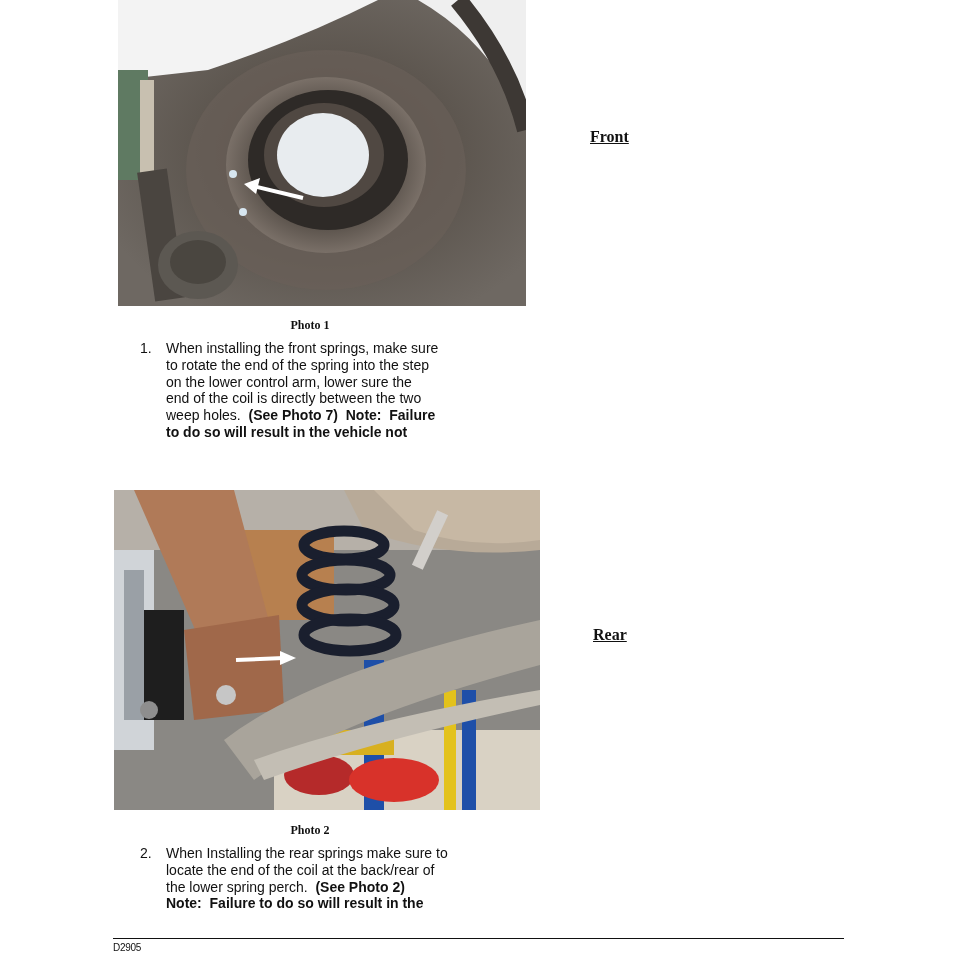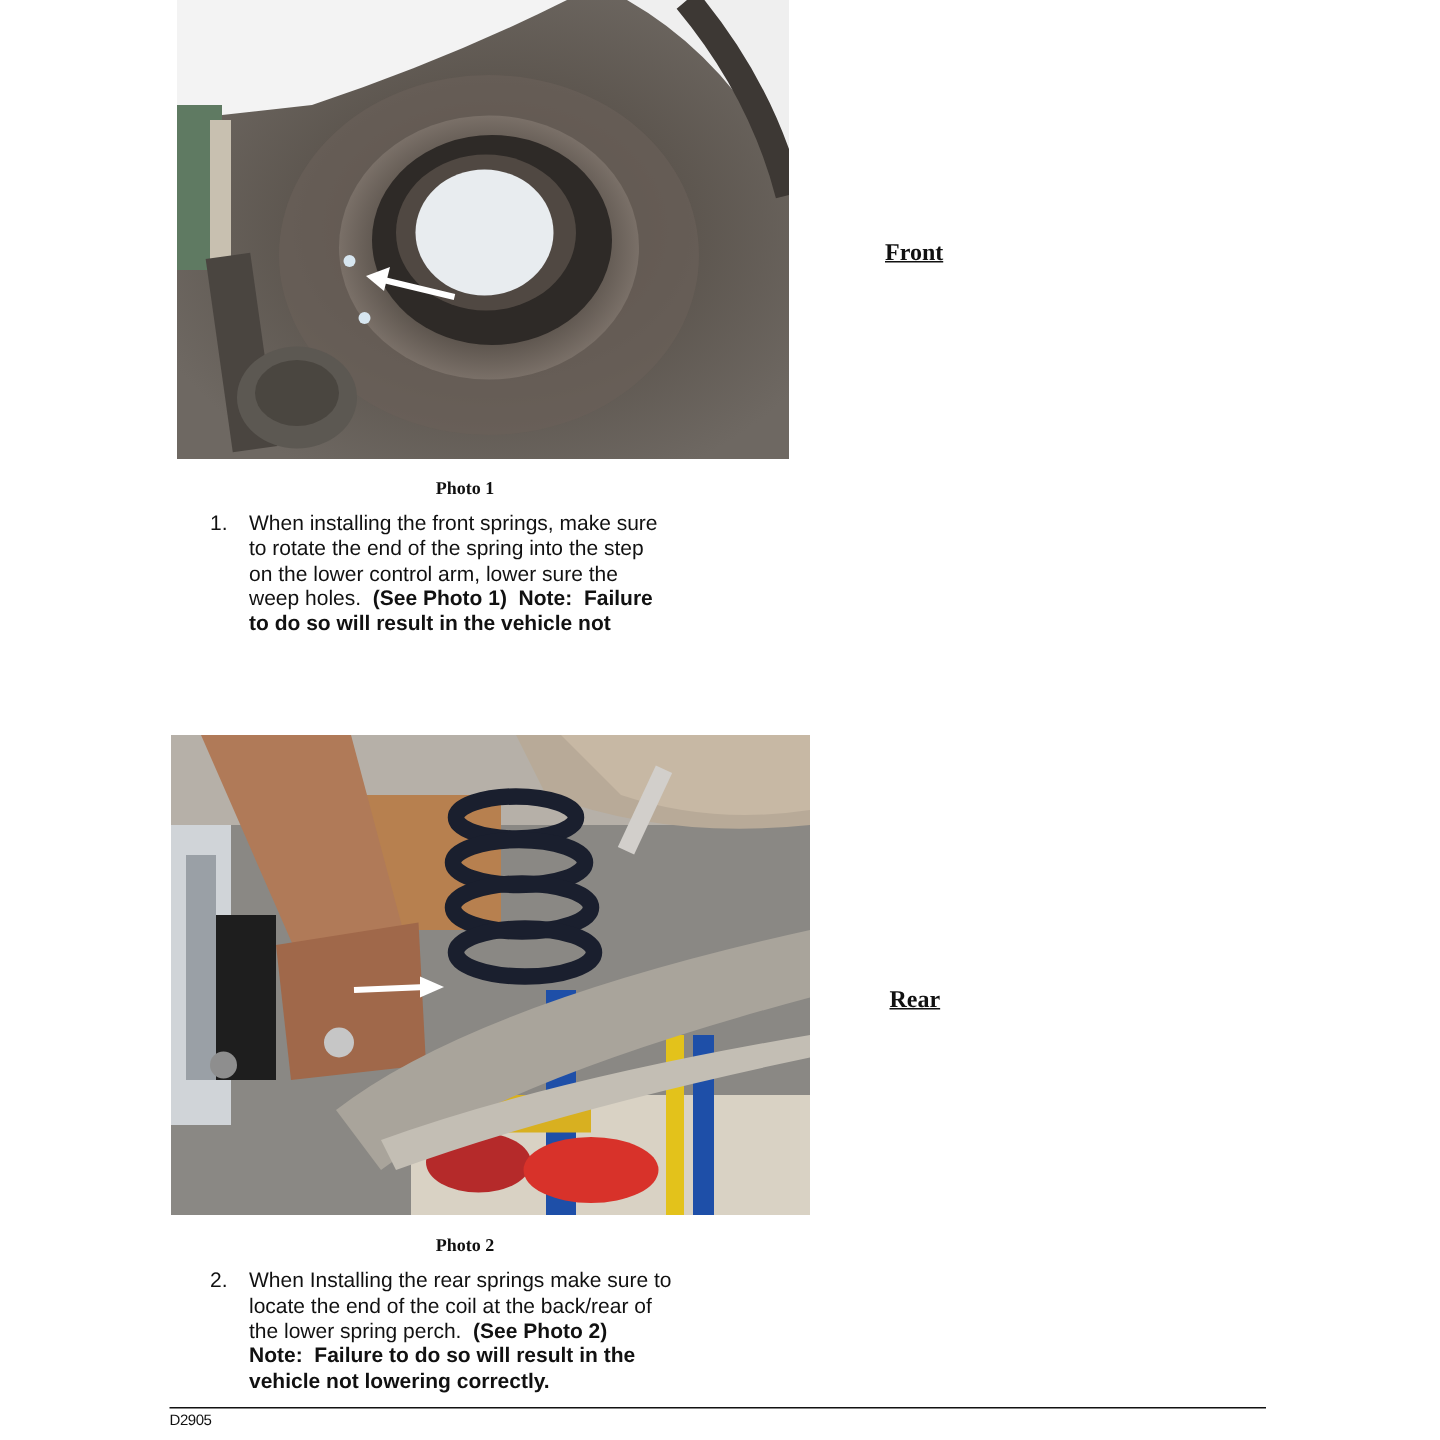--- a/index.html
+++ b/index.html
@@ -12,21 +12,21 @@
     #photo1 { left: 118px; top: 0px; width: 408px; height: 306px; }
     #photo2 { left: 114px; top: 490px; width: 426px; height: 320px; }
     .caption {
       position: absolute; font-family: "Liberation Serif", serif; font-weight: bold;
       font-size: 12px; text-align: center;
     }
     #cap1 { left: 240px; top: 318px; width: 140px; }
     #cap2 { left: 240px; top: 823px; width: 140px; }
     .side-label {
       position: absolute; font-family: "Liberation Serif", serif; font-weight: bold;
-      font-size: 16px; text-decoration: underline; margin-top: 32px;
+      font-size: 16px; text-decoration: underline;
     }
     #lbl-front { left: 590px; top: 128px; }
     #lbl-rear { left: 593px; top: 626px; }
     .step {
       position: absolute; font-size: 14px; line-height: 16.8px;
     }
     .step .num { position: absolute; left: 0; top: 0; }
     .step .body { position: absolute; left: 26px; top: 0; white-space: nowrap; }
     .step .body div { height: 16.8px; }
     .b { font-weight: bold; }
@@ -76,21 +76,22 @@
 <div class="caption" id="cap1">Photo 1</div>
 
 <div class="side-label" id="lbl-front">Front</div>
 
 <div class="step" id="step1">
   <span class="num">1.</span>
   <div class="body">
     <div><span>When installing the front springs, make sure</span></div>
     <div><span>to rotate the end of the spring into the step</span></div>
     <div><span>on the lower control arm, lower sure the</span></div>
-    <div style="white-space:pre"><span>weep holes.  </span><span class="b">(See Photo 1)  Note:  Failure</span></div>
+    <div><span>end of the coil is directly between the two</span></div>
+    <div style="white-space:pre"><span>weep holes.  </span><span class="b">(See Photo 7)  Note:  Failure</span></div>
     <div><span class="b">to do so will result in the vehicle not</span></div>
   </div>
 </div>
 
 <div class="photo" id="photo2" title="Rear coil spring seated on lower spring perch with arrow pointing to coil end">
   <svg viewBox="0 0 426 320" preserveAspectRatio="none">
     <rect width="426" height="320" fill="#8a8884"></rect>
     <rect x="0" y="0" width="426" height="60" fill="#b6b0a8"></rect>
     <path d="M230 0 L426 0 L426 60 Q330 70 250 40 Z" fill="#b8aa98"></path>
     <rect x="130" y="40" width="90" height="90" fill="#b7804f"></rect>
@@ -127,18 +128,17 @@
 
 <div class="caption" id="cap2">Photo 2</div>
 
 <div class="step" id="step2">
   <span class="num">2.</span>
   <div class="body">
     <div><span>When Installing the rear springs make sure to</span></div>
     <div><span>locate the end of the coil at the back/rear of</span></div>
     <div style="white-space:pre"><span>the lower spring perch.  </span><span class="b">(See Photo 2)</span></div>
     <div style="white-space:pre"><span class="b">Note:  Failure to do so will result in the</span></div>
-    <div><span class="b">vehicle not lowering correctly.</span></div>
   </div>
 </div>
 
 <div class="footer-rule"></div>
 <div class="footer-code">D2905</div>
 
 </body></html>

